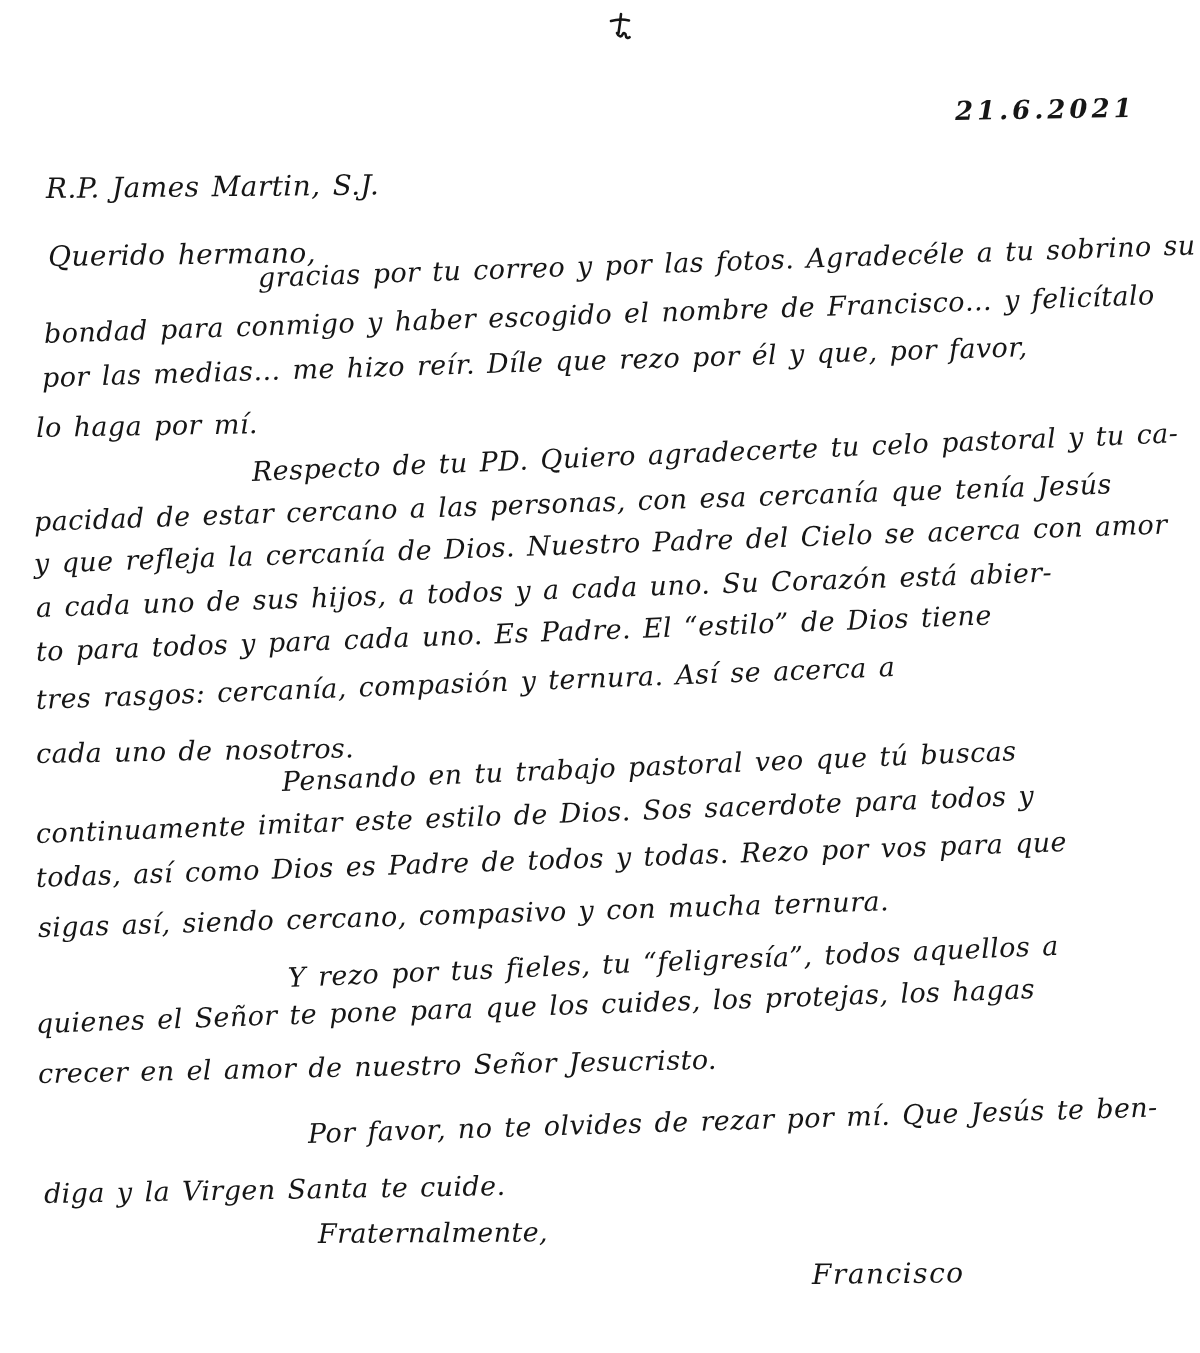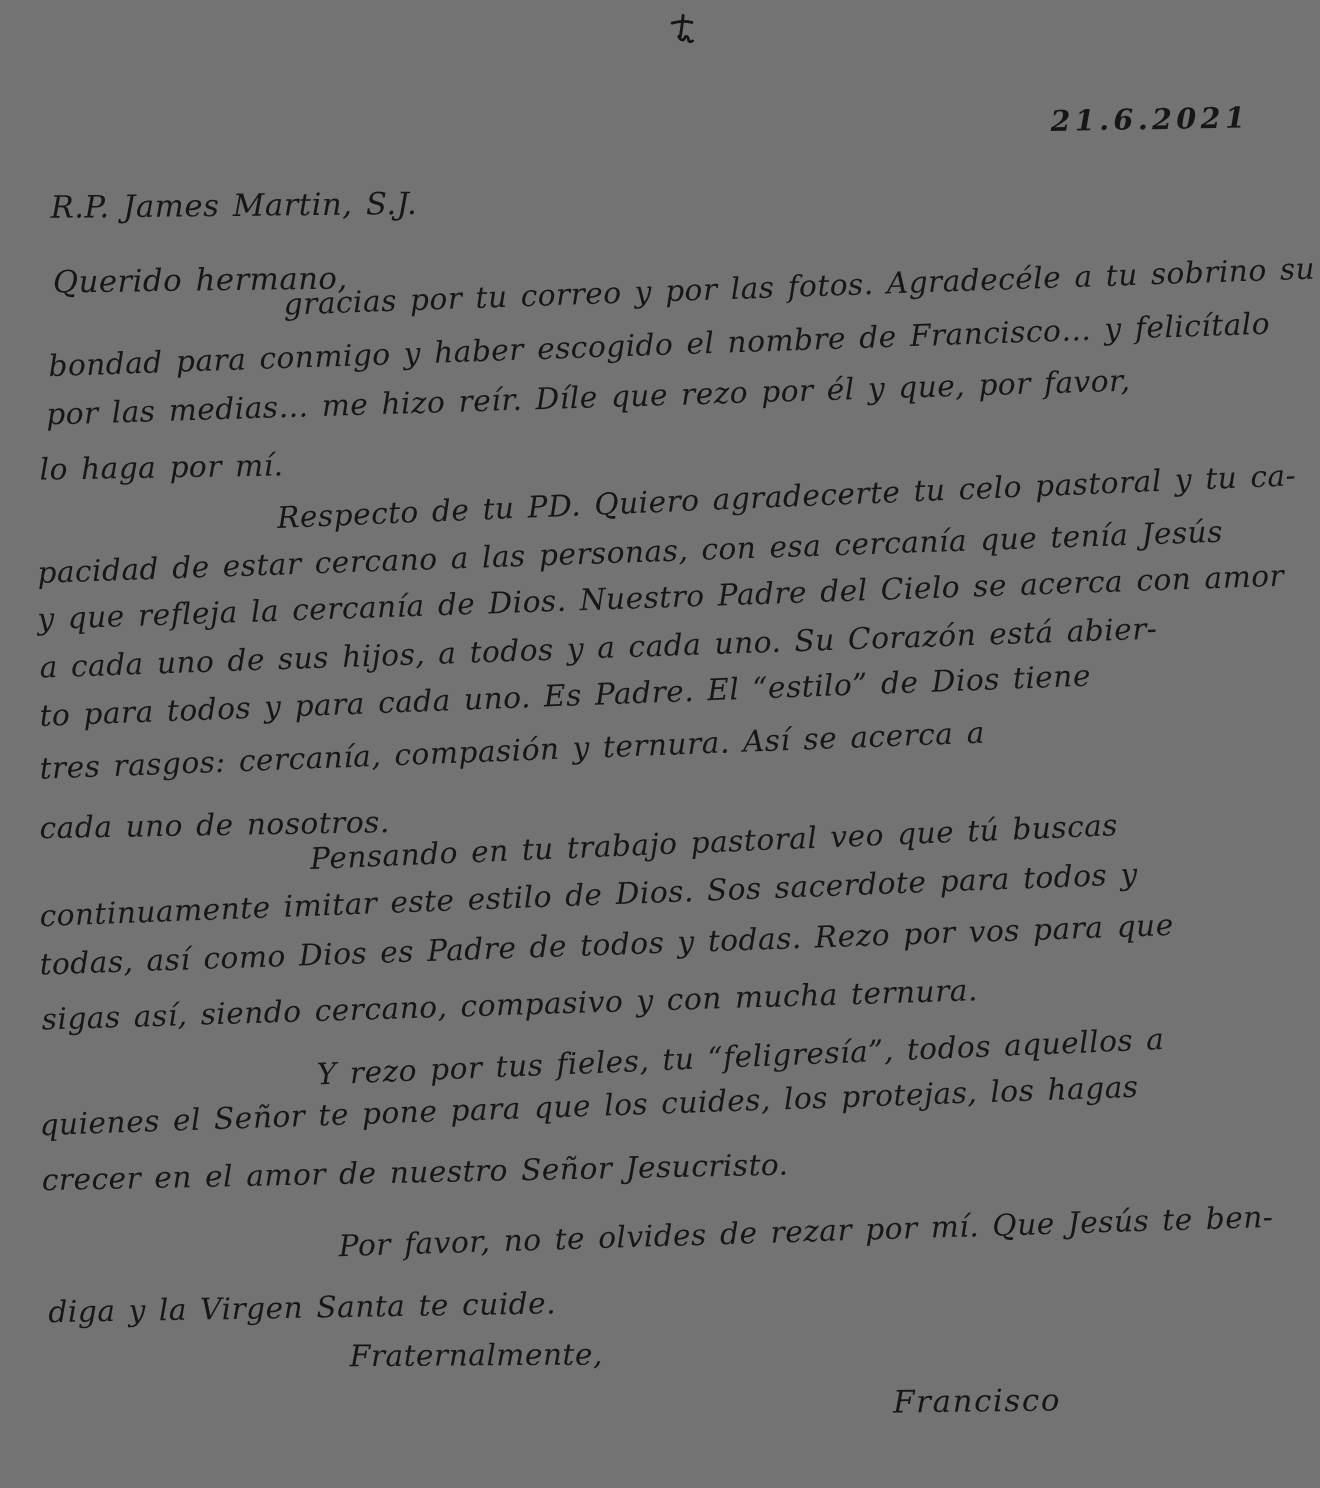--- a/index.html
+++ b/index.html
@@ -5,21 +5,21 @@
   html, body {
     margin: 0;
     padding: 0;
     background: #e9e9e9;
   }
   .page {
     position: relative;
     width: 1200px;
     height: 1353px;
     margin: 0 auto;
-    background: #737373;
+    background: #ffffff;
     overflow: hidden;
     box-shadow: 0 0 6px rgba(0,0,0,.15);
   }
   
   .hw {
     position: absolute;
     font-family: "DejaVu Serif", serif;
     font-style: italic;
     color: #161616;
     font-size: 27px;

